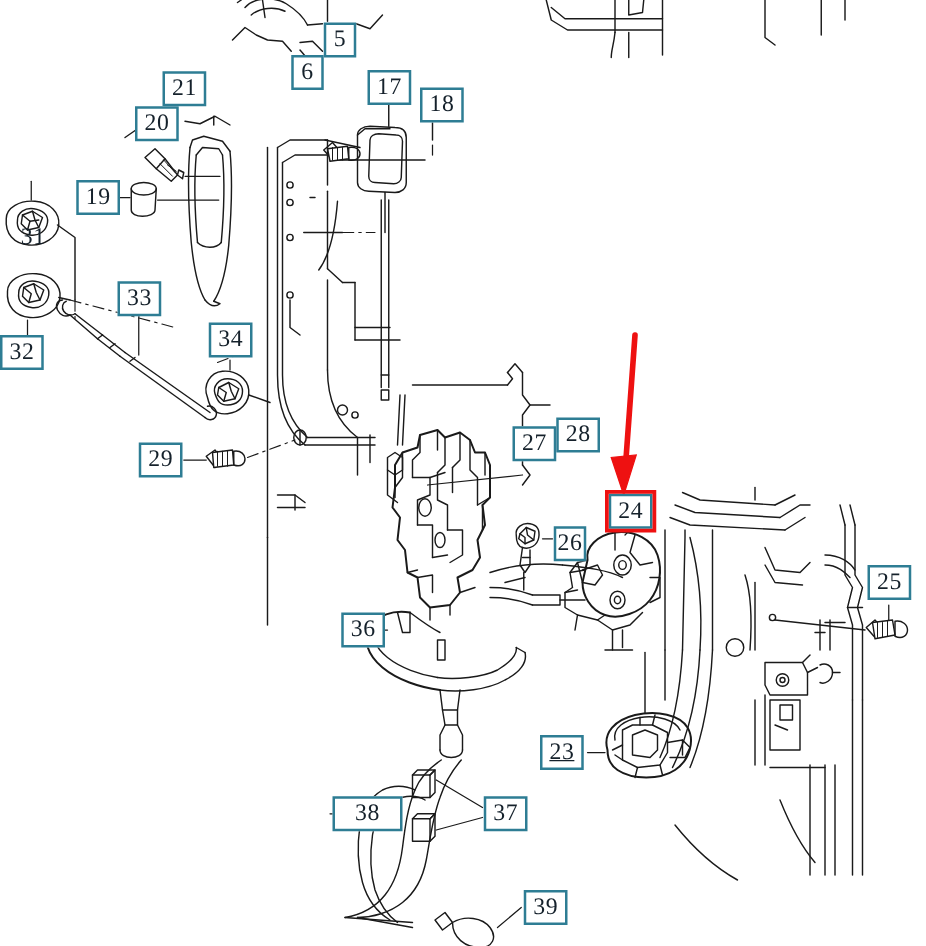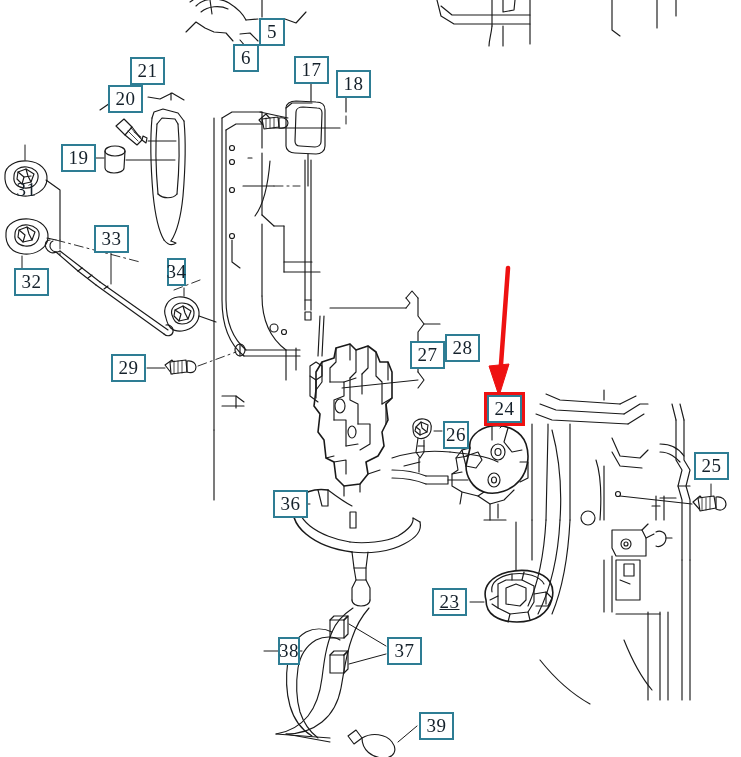--- a/index.html
+++ b/index.html
@@ -499,25 +499,25 @@
     </div>
 
     <div class="callout plain" style="left:9px; top:138px; width:35px; height:26px;margin-top:39px;">
       <span class="callout-num">31</span>
     </div>
 
     <div class="callout" style="left:94px; top:225px; width:35px; height:28px;">
       <span class="callout-num">33</span>
     </div>
 
-    <div class="callout" style="left:167px; top:258px; width:19px; height:28px;">
+    <div class="callout" style="left:167px; top:258px; width:35px; height:28px;">
       <span class="callout-num">34</span>
     </div>
 
-    <div class="callout" style="left:14px; top:268px; width:35px; height:28px;">
+    <div class="callout" style="left:0; top:268px; width:35px; height:28px;">
       <span class="callout-num">32</span>
     </div>
 
     <div class="callout" style="left:410px; top:301px; width:35px; height:28px;margin-top:40px;">
       <span class="callout-num">27</span>
     </div>
 
     <div class="callout" style="left:445px; top:334px; width:35px; height:28px;">
       <span class="callout-num">28</span>
     </div>
@@ -539,21 +539,21 @@
     </div>
 
     <div class="callout" style="left:273px; top:490px; width:35px; height:28px;">
       <span class="callout-num">36</span>
     </div>
 
     <div class="callout" style="left:432px; top:588px; width:35px; height:28px;text-decoration:underline;">
       <span class="callout-num">23</span>
     </div>
 
-    <div class="callout" style="left:266px; top:637px; width:22px; height:28px;margin-left:12px;">
+    <div class="callout" style="left:266px; top:637px; width:56px; height:28px;">
       <span class="callout-num">38</span>
     </div>
 
     <div class="callout" style="left:387px; top:637px; width:35px; height:28px;">
       <span class="callout-num">37</span>
     </div>
 
     <div class="callout" style="left:419px; top:712px; width:35px; height:28px;">
       <span class="callout-num">39</span>
     </div>

